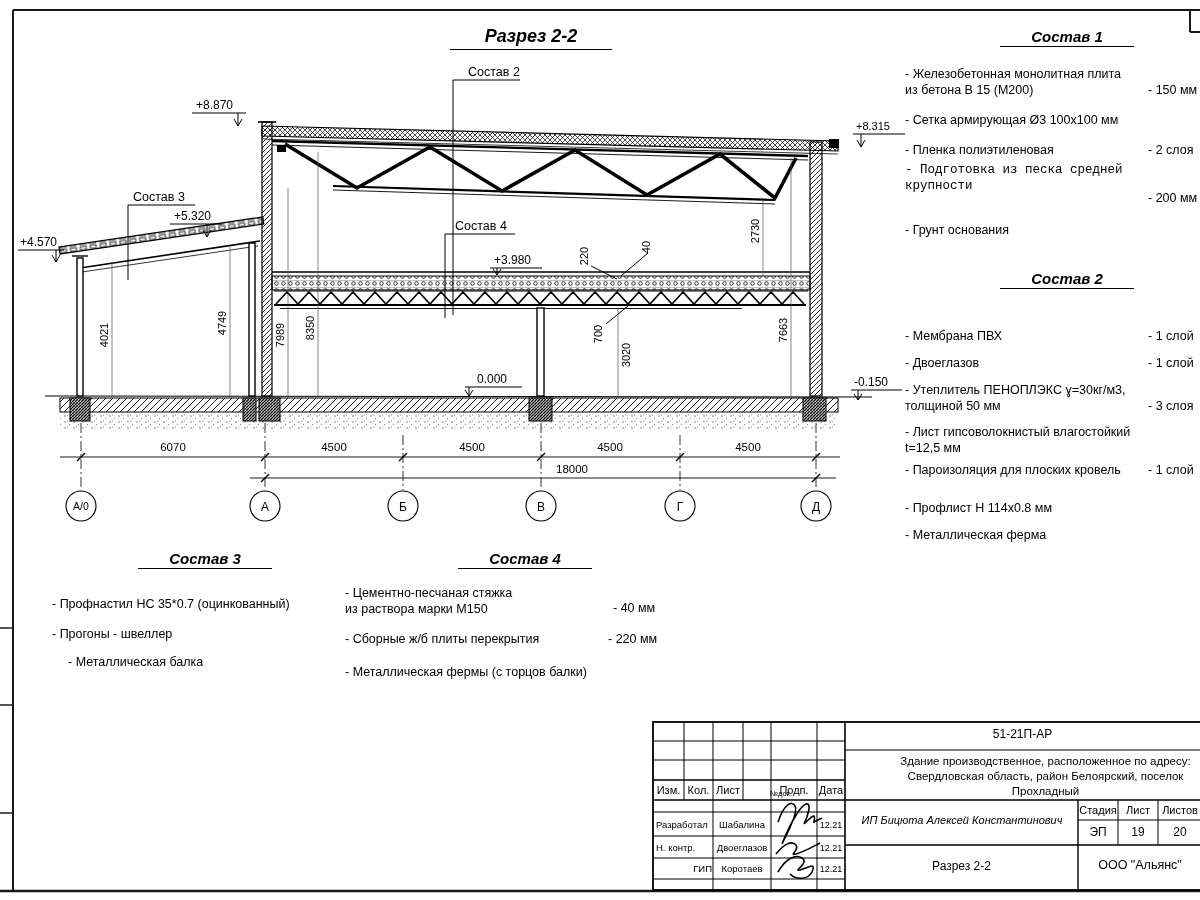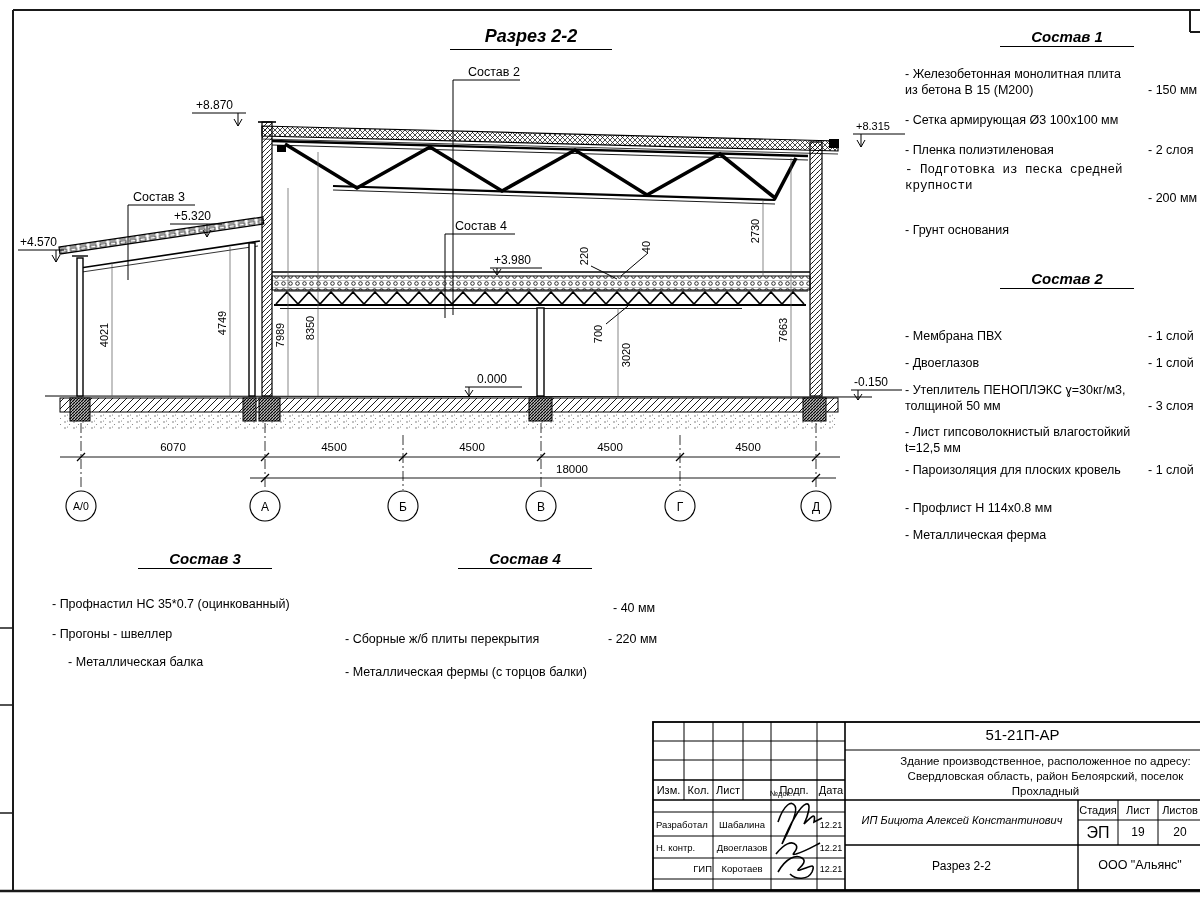--- a/index.html
+++ b/index.html
@@ -284,26 +284,28 @@
   <div class="abs li-val" style="left:1148px;top:462px;">- 1 слой</div>
   <div class="abs li-name" style="left:905px;top:500px;width:250px;">- Профлист Н 114х0.8 мм</div>
   <div class="abs li-name" style="left:905px;top:527px;width:250px;">- Металлическая ферма</div>
 
   <div class="abs h-comp" style="left:138px;top:550px;width:126px;">Состав 3</div>
   <div class="abs li-name" style="left:52px;top:596px;width:290px;">- Профнастил НС 35*0.7 (оцинкованный)</div>
   <div class="abs li-name" style="left:52px;top:626px;width:290px;">- Прогоны - швеллер</div>
   <div class="abs li-name" style="left:68px;top:654px;width:290px;">- Металлическая балка</div>
 
   <div class="abs h-comp" style="left:458px;top:550px;width:126px;">Состав 4</div>
+  <div class="abs li-name" style="left:345px;top:585px;width:260px;">- Цементно-песчаная стяжка
+из раствора марки М150</div>
   <div class="abs li-val" style="left:613px;top:600px;">- 40 мм</div>
   <div class="abs li-name" style="left:345px;top:631px;width:260px;">- Сборные ж/б плиты перекрытия</div>
   <div class="abs li-val" style="left:608px;top:631px;">- 220 мм</div>
   <div class="abs li-name" style="left:345px;top:664px;width:290px;">- Металлическая фермы (с торцов балки)</div>
 
-  <div class="abs tb-text" style="left:845px;top:728px;width:355px;font-size:15px;">51-21П-АР</div>
+  <div class="abs tb-text" style="left:845px;top:728px;width:355px;font-size:12px;">51-21П-АР</div>
   <div class="abs tb-text" style="left:868px;top:754px;width:355px;font-size:11.5px;line-height:15px;">Здание производственное, расположенное по адресу:
 Свердловская область, район Белоярский, поселок
 Прохладный</div>
 
   <div class="abs tb-text" style="left:653px;top:784px;width:31px;font-size:11px;">Изм.</div>
   <div class="abs tb-text" style="left:684px;top:784px;width:29px;font-size:11px;">Кол.</div>
   <div class="abs tb-text" style="left:713px;top:784px;width:30px;font-size:11px;">Лист</div>
   <div class="abs tb-text" style="left:743px;top:787px;width:28px;font-size:7.5px;margin-left:24px;">№док.</div>
   <div class="abs tb-text" style="left:771px;top:784px;width:46px;font-size:11px;">Подп.</div>
   <div class="abs tb-text" style="left:817px;top:784px;width:28px;font-size:11px;">Дата</div>
@@ -318,20 +320,20 @@
 
   <div class="abs tb-text" style="left:656px;top:862px;width:56px;font-size:9.5px;text-align:right;">ГИП</div>
   <div class="abs tb-text" style="left:713px;top:862px;width:58px;font-size:9.5px;">Коротаев</div>
   <div class="abs tb-text" style="left:817px;top:863px;width:28px;font-size:9px;">12.21</div>
 
   <div class="abs tb-text" style="left:848px;top:814px;width:228px;font-style:italic;font-size:11px;">ИП Бицюта Алексей Константинович</div>
 
   <div class="abs tb-text" style="left:1078px;top:804px;width:40px;">Стадия</div>
   <div class="abs tb-text" style="left:1118px;top:804px;width:40px;">Лист</div>
   <div class="abs tb-text" style="left:1158px;top:804px;width:44px;">Листов</div>
-  <div class="abs tb-text" style="left:1078px;top:826px;width:40px;font-size:16px;">ЭП</div>
+  <div class="abs tb-text" style="left:1078px;top:826px;width:40px;font-size:12px;">ЭП</div>
   <div class="abs tb-text" style="left:1118px;top:826px;width:40px;font-size:12px;">19</div>
   <div class="abs tb-text" style="left:1158px;top:826px;width:44px;font-size:12px;">20</div>
 
   <div class="abs tb-text" style="left:845px;top:860px;width:233px;font-size:12px;">Разрез 2-2</div>
   <div class="abs tb-text" style="left:1078px;top:859px;width:124px;font-size:12.5px;">ООО "Альянс"</div>
 
 </div>
 
 </body></html>

